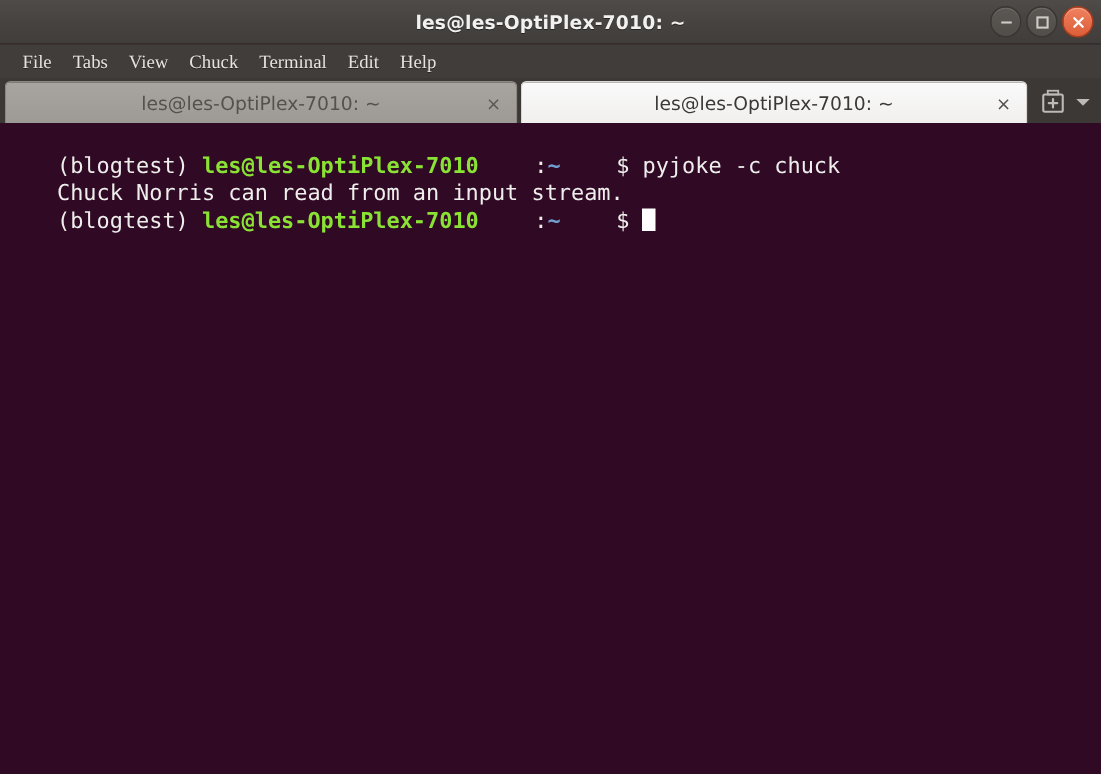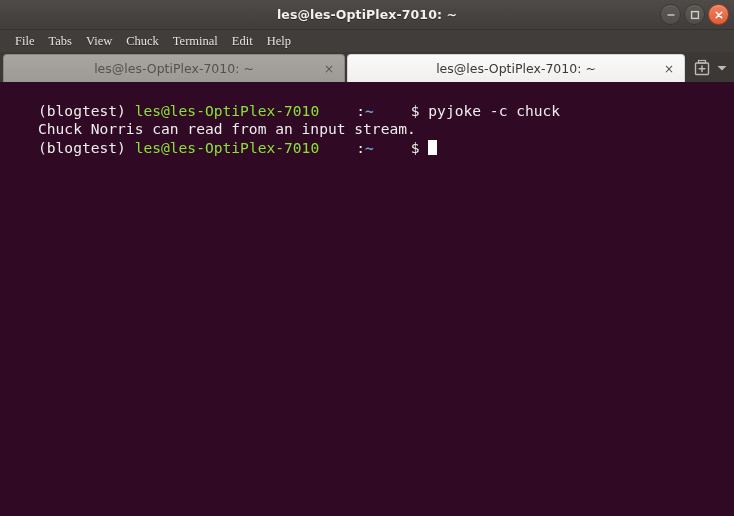--- a/index.html
+++ b/index.html
@@ -179,21 +179,21 @@
     left: 1px;
     top: 1px;
     font-family: "DejaVu Sans Mono", monospace;
     font-size: 14.6px;
     line-height: 18.5px;
     white-space: pre;
     color: #d3d7cf;
   }
   .line { white-space: pre; }
   .c-white  { color: #eeeeec; padding-left: 37px; }
-  .c-green  { color: #4e9a06; font-weight: normal; color: #8ae234; }
+  .c-green  { color: #4e9a06; font-weight: bold; color: #8ae234; }
   .c-blue   { color: #729fcf; font-weight: bold; }
   .cursor {
     display: inline-block;
     width: 8.8px;
     height: 15px;
     background: #ffffff;
     vertical-align: -2.5px;
   }
 
   

